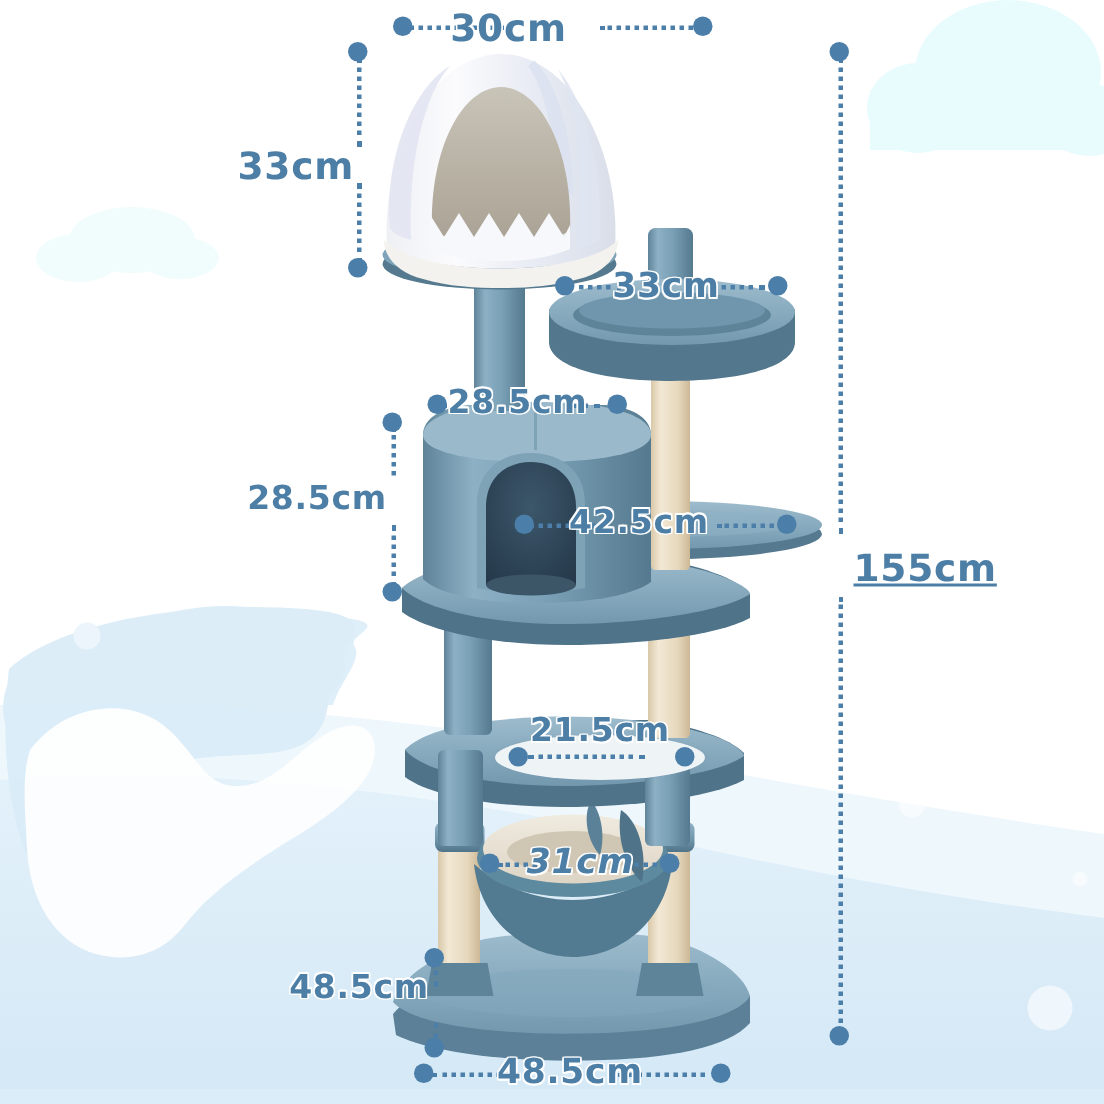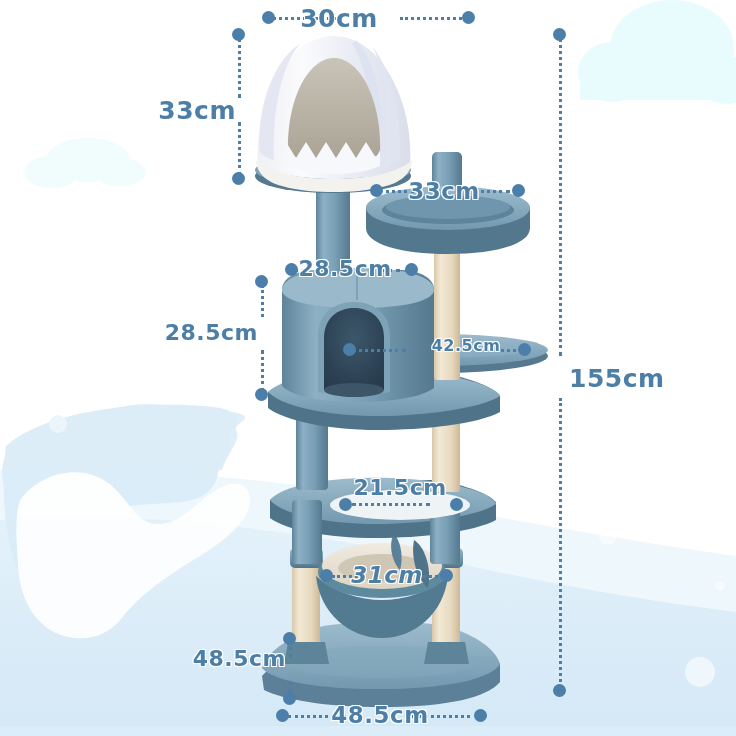--- a/index.html
+++ b/index.html
@@ -333,21 +333,21 @@
     <div class="dim-dot" style="left:255px; top:275px;"></div>
     <div class="dim-dot" style="left:255px; top:388px;"></div>
     <div class="dim-label" style="left:258px; top:322px; font-size:22px; transform:translateX(-100%);">28.5cm</div>
   </div>
 
   <div>
     <div class="dim-h" style="left:352px; top:349px; width:54px;"></div>
     <div class="dim-h" style="left:478px; top:349px; width:38px;"></div>
     <div class="dim-dot" style="left:343px; top:343px;"></div>
     <div class="dim-dot" style="left:518px; top:343px;"></div>
-    <div class="dim-label" style="left:466px; top:338px; font-size:16px; transform:translateX(-50%);">42.5cm</div>
+    <div class="dim-label" style="left:426px; top:338px; font-size:22px; transform:translateX(-50%);">42.5cm</div>
   </div>
 
   <div>
     <div class="oval-plate" style="left:330px; top:490px; width:140px; height:30px;"></div>
     <div class="dim-h" style="left:352px; top:503px; width:78px;"></div>
     <div class="dim-dot" style="left:339px; top:498px;"></div>
     <div class="dim-dot" style="left:450px; top:498px;"></div>
     <div class="dim-label" style="left:400px; top:477px; font-size:22px; transform:translateX(-50%);">21.5cm</div>
   </div>
 
@@ -373,16 +373,16 @@
     <div class="dim-dot" style="left:276px; top:709px;"></div>
     <div class="dim-dot" style="left:474px; top:709px;"></div>
     <div class="dim-label" style="left:380px; top:704px; font-size:23px; transform:translateX(-50%);">48.5cm</div>
   </div>
 
   <div>
     <div class="dim-v" style="left:559px; top:38px; height:318px;"></div>
     <div class="dim-v" style="left:559px; top:398px; height:290px;"></div>
     <div class="dim-dot" style="left:553px; top:28px;"></div>
     <div class="dim-dot" style="left:553px; top:684px;"></div>
-    <div class="dim-label" style="left:569px; top:366px; font-size:25px;">155cm</div>
+    <div class="dim-label" style="left:569px; top:366px; font-size:25px;text-decoration:underline;">155cm</div>
   </div>
 
 </div>
 
 </body></html>

